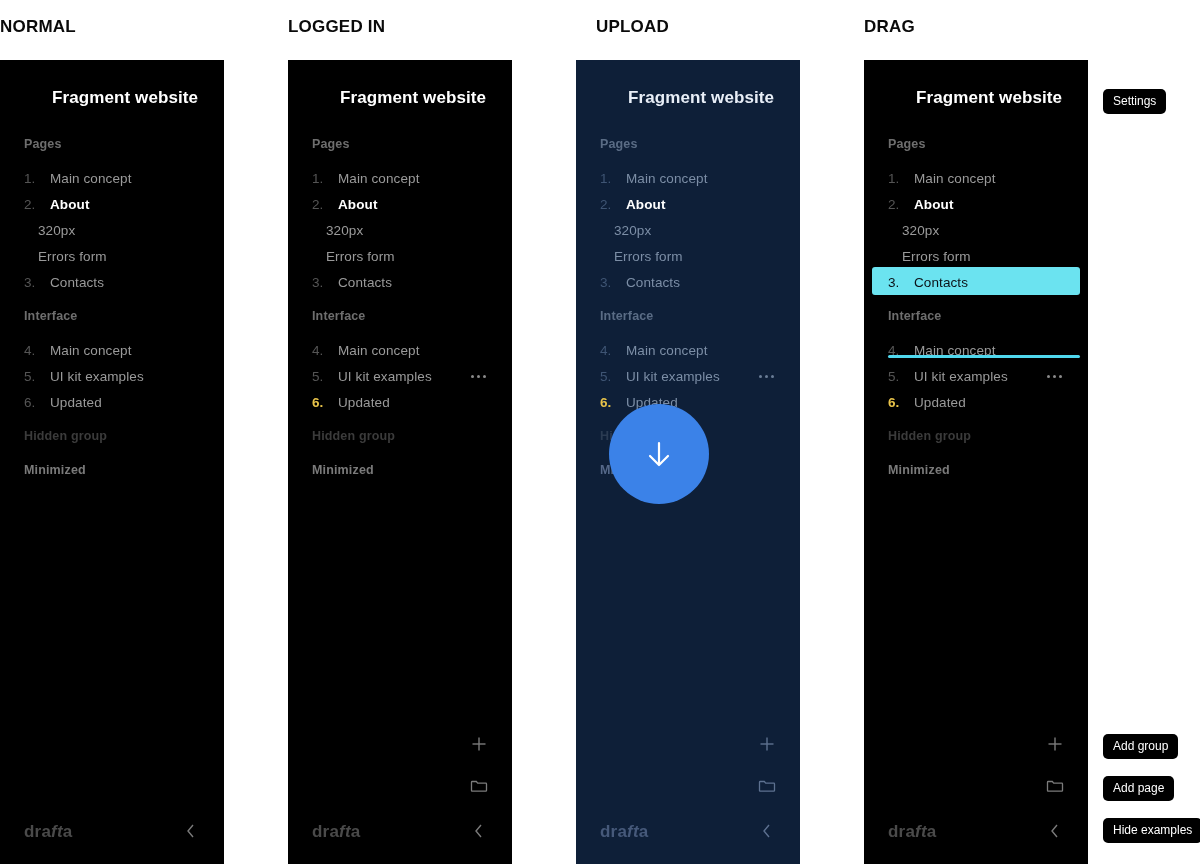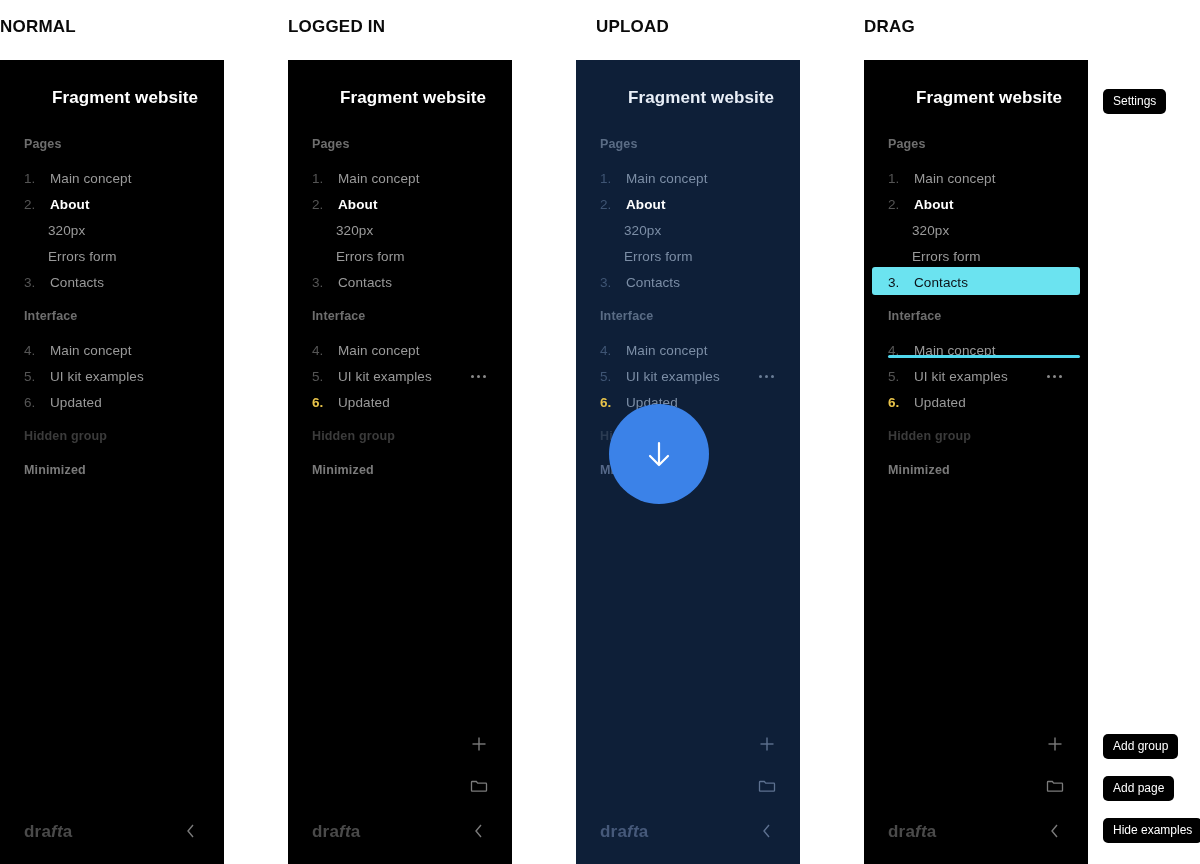--- a/index.html
+++ b/index.html
@@ -71,21 +71,21 @@
     letter-spacing: 0.1px;
   }
   .row .lbl {
     position: absolute;
     left: 50px;
     font-size: 13.5px;
     color: #9a9a9a;
     letter-spacing: 0.1px;
     white-space: nowrap;
   }
-  .row.sub .lbl { left: 48px; }
+  .row.sub .lbl { left: 38px; }
   .row.active .lbl { color: #ffffff; font-weight: 700; }
   .row .num.gold { color: #e8c34a; font-weight: 700; }
 
   .panel.navy .row .num { color: #3f5574; }
   .panel.navy .row .lbl { color: #7c8ea6; }
   .panel.navy .row.active .lbl { color: #ffffff; }
   .panel.navy .row .num.gold { color: #e8c34a; }
 
   .dots {
     position: absolute;

